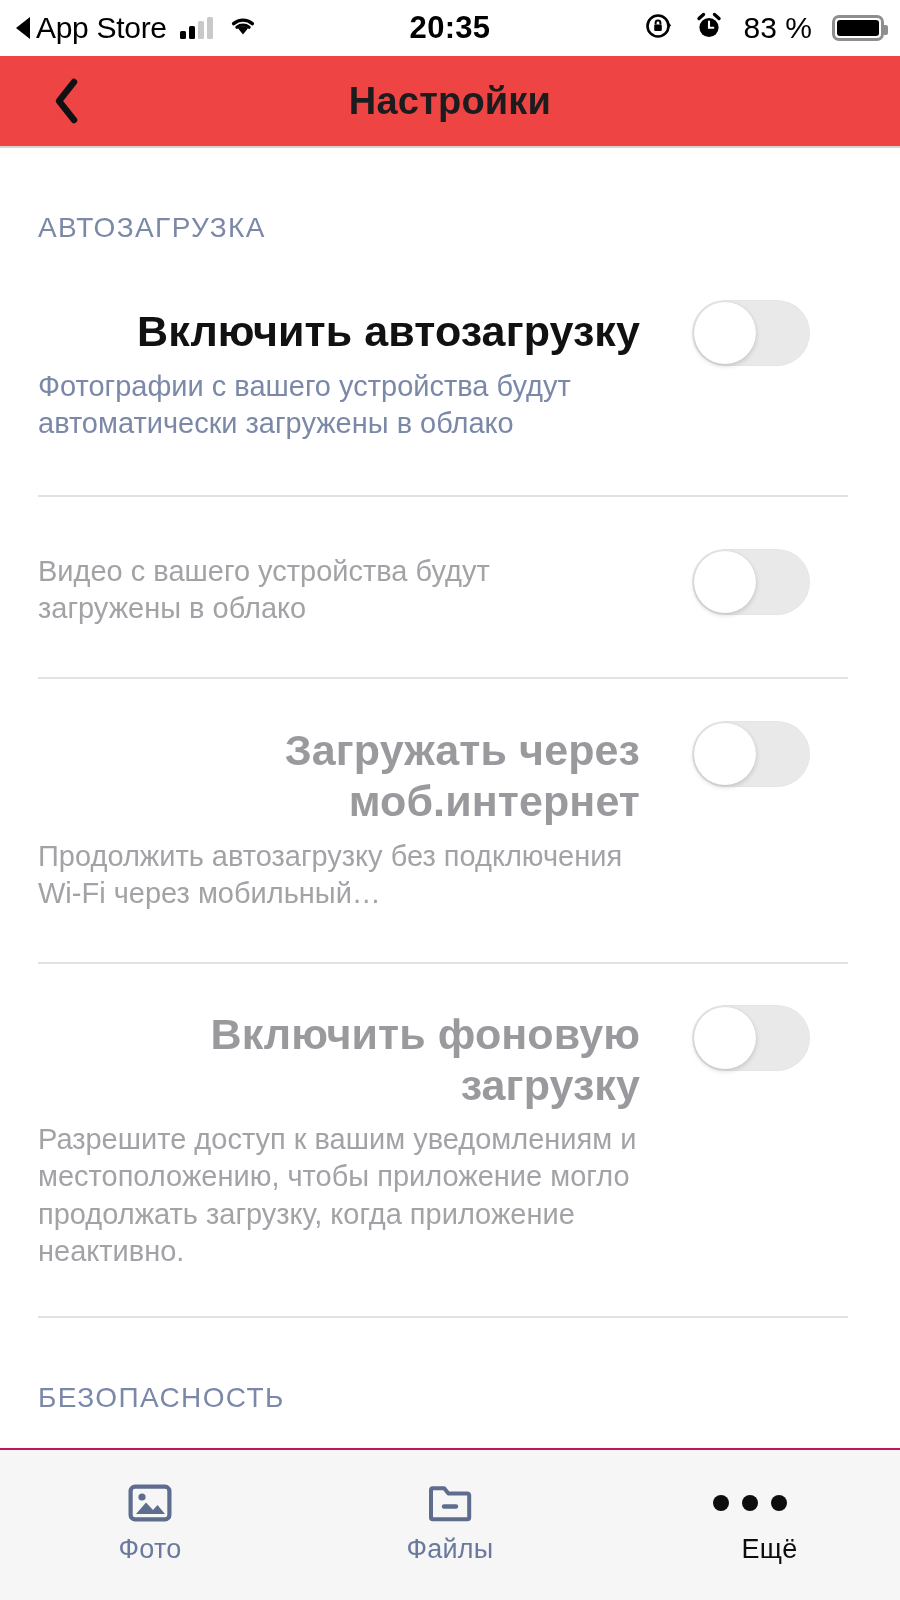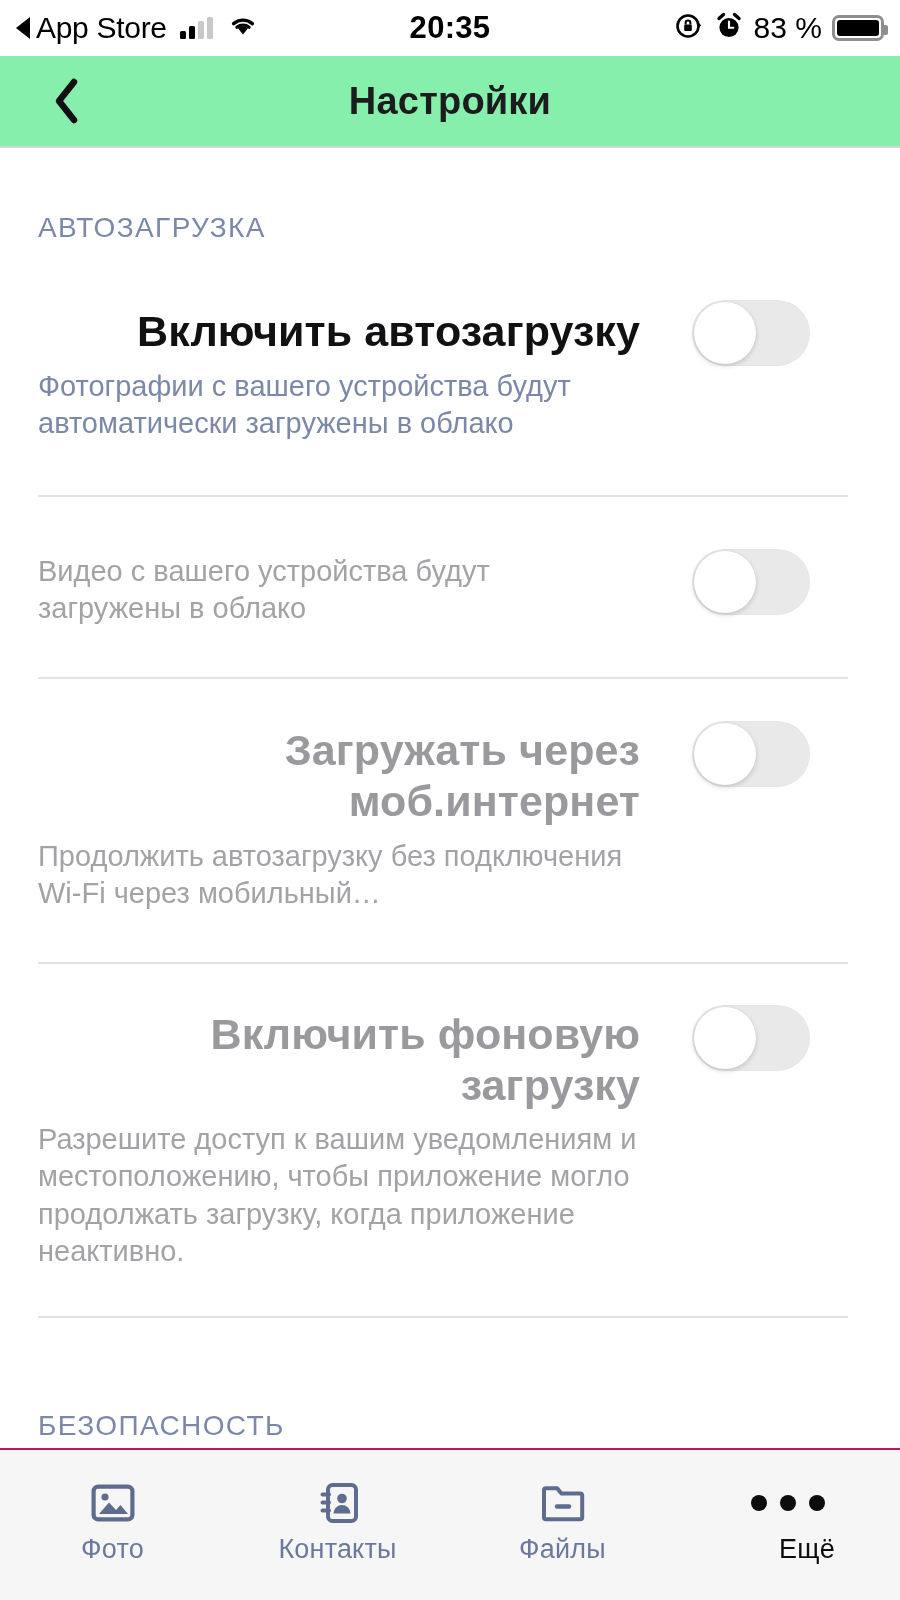--- a/index.html
+++ b/index.html
@@ -20,30 +20,30 @@
   .sb-carrier { display:flex; align-items:center; gap:6px; font-size:30px; font-weight:400; letter-spacing:-0.3px; }
   .back-tri { width:0;height:0;border-top:11px solid transparent;border-bottom:11px solid transparent;border-right:14px solid #000; display:inline-block; }
   .bars { display:flex; align-items:flex-end; gap:3px; height:22px; margin-left:4px; }
   .bars i { display:block; width:6px; border-radius:1.5px; background:#000; }
   .bars i:nth-child(1){ height:8px; }
   .bars i:nth-child(2){ height:13px; }
   .bars i:nth-child(3){ height:18px; background:#c9c9c9; }
   .bars i:nth-child(4){ height:22px; background:#c9c9c9; }
   .wifi { margin-left:5px; display:block; }
   .sb-center { position:absolute; left:0; right:0; text-align:center; font-size:31px; font-weight:600; letter-spacing:0.3px; }
-  .sb-right { margin-left:auto; display:flex; align-items:center; gap:10px; padding-right:16px; }
+  .sb-right { margin-left:auto; display:flex; align-items:center; gap:20px; padding-right:16px; }
   .sb-pct { font-size:30px; font-weight:400; }
   .batt { width:52px;height:26px;border:3px solid #8e8e8e;border-radius:7px;position:relative;display:flex;align-items:center;padding:2px; }
   .batt::after{ content:"";position:absolute;right:-7px;top:7px;width:4px;height:10px;background:#8e8e8e;border-radius:0 2px 2px 0; }
   .batt i{ display:block;height:100%;width:100%;background:#000;border-radius:3px; }
 
   
   .navbar {
     position:absolute; top:56px; left:0; width:900px; height:92px;
-    border-bottom:2px solid #d4d4d4; background:#86efac;
+    border-bottom:2px solid #d4d4d4; background:#ef4444;
   }
   .nav-back {
     position:absolute; left:44px; top:50%; transform:translateY(-50%);
     width:46px; height:52px; display:flex; align-items:center; justify-content:center;
     cursor:pointer;
   }
   .nav-title {
     position:absolute; left:0; right:0; top:50%; transform:translateY(-50%);
     text-align:center; font-size:38px; font-weight:700; color:#1c1c1e; letter-spacing:0.2px;
   }
@@ -190,21 +190,21 @@
       <div class="row-inner">
         <div class="row-title t-disabled">Включить фоновую загрузку</div>
         <div class="row-sub s-disabled">Разрешите доступ к вашим уведомлениям и местоположению, чтобы приложение могло продолжать загрузку, когда приложение неактивно.</div>
         <div class="toggle" style="top:-4px;">
           <div class="knob"></div>
         </div>
       </div>
     </div>
     <div class="divider" style="margin-top:46px;"></div>
 
-    <div class="section-header" style="padding-top:92px;">БЕЗОПАСНОСТЬ</div>
+    <div class="section-header" style="padding-top:64px;">БЕЗОПАСНОСТЬ</div>
 
     <div class="row" style="padding-top:70px;">
       <div class="row-inner">
         <div class="row-title t-active">Код доступа</div>
         <div class="toggle" style="top:-22px;">
           <div class="knob"></div>
         </div>
       </div>
     </div>
     <div class="divider" style="margin-top:48px;"></div>
@@ -223,31 +223,20 @@
       <span class="ic">
         <svg width="44" height="38" viewBox="0 0 44 38">
           <rect x="2.6" y="2.6" width="38.8" height="32.8" rx="4.5" fill="none" stroke="#5e6d8e" stroke-width="4.2"></rect>
           <circle cx="14" cy="13" r="3.6" fill="#5e6d8e"></circle>
           <path d="M8 30 L18 18.5 L25 26 L29.5 21 L37 30 Z" fill="#5e6d8e"></path>
         </svg>
       </span>
       <span class="tab-label">Фото</span>
     </div>
 
-    <div class="tab">
-      <span class="ic">
-        <svg width="42" height="42" viewBox="0 0 42 42">
-          <rect x="11" y="3" width="28" height="36" rx="4.5" fill="none" stroke="#5e6d8e" stroke-width="4"></rect>
-          <circle cx="25" cy="16.5" r="4.8" fill="#5e6d8e"></circle>
-          <path d="M16.5 31.5 a8.5 8.5 0 0 1 17 0 Z" fill="#5e6d8e"></path>
-          <path d="M5.5 12.5 h6.5 M5.5 20.5 h6.5 M5.5 28.5 h6.5" stroke="#5e6d8e" stroke-width="4" stroke-linecap="round"></path>
-        </svg>
-      </span>
-      <span class="tab-label">Контакты</span>
-    </div>
 
     <div class="tab">
       <span class="ic">
         <svg width="46" height="38" viewBox="0 0 46 38">
           <path d="M4 33.5 V6 a1.8 1.8 0 0 1 1.8 -1.8 h11.4 l4.2 5.2 h19 a1.8 1.8 0 0 1 1.8 1.8 v22.3 a1.8 1.8 0 0 1 -1.8 1.8 h-34.6 a1.8 1.8 0 0 1 -1.8 -1.8 z" fill="none" stroke="#5e6d8e" stroke-width="4" stroke-linejoin="round"></path>
           <path d="M17 22.5 h12" stroke="#5e6d8e" stroke-width="4.4" stroke-linecap="round"></path>
         </svg>
       </span>
       <span class="tab-label">Файлы</span>
     </div>

